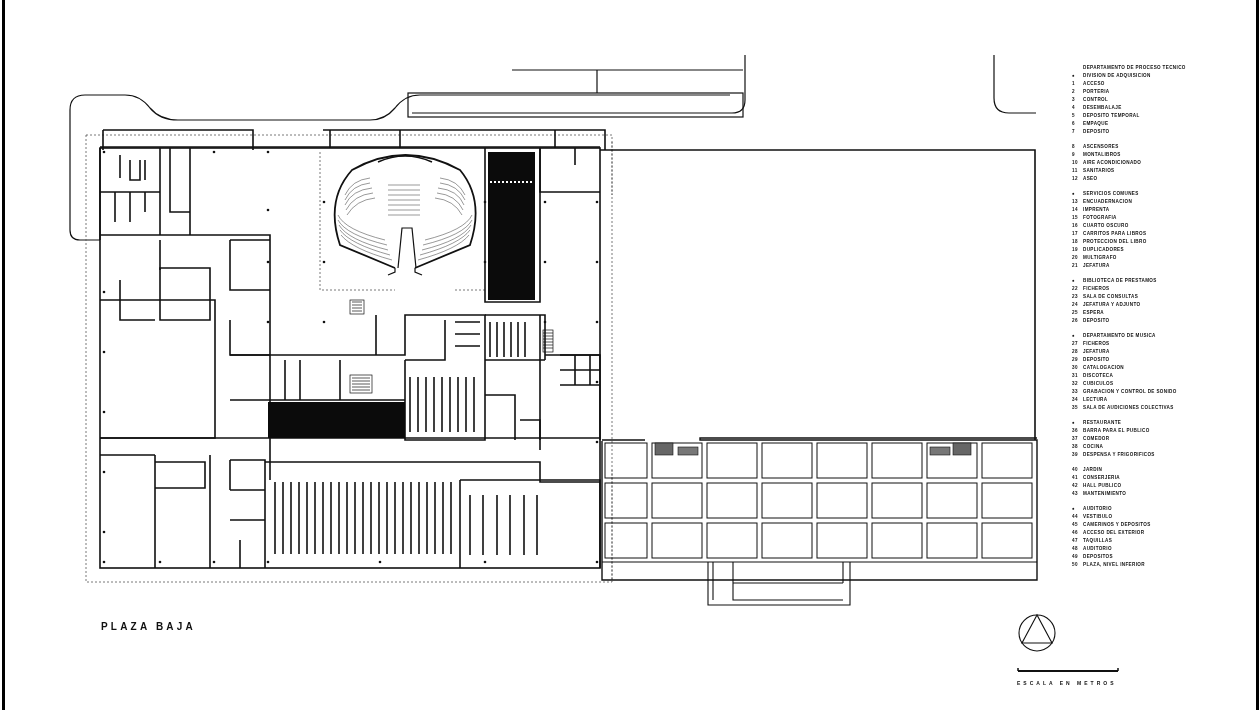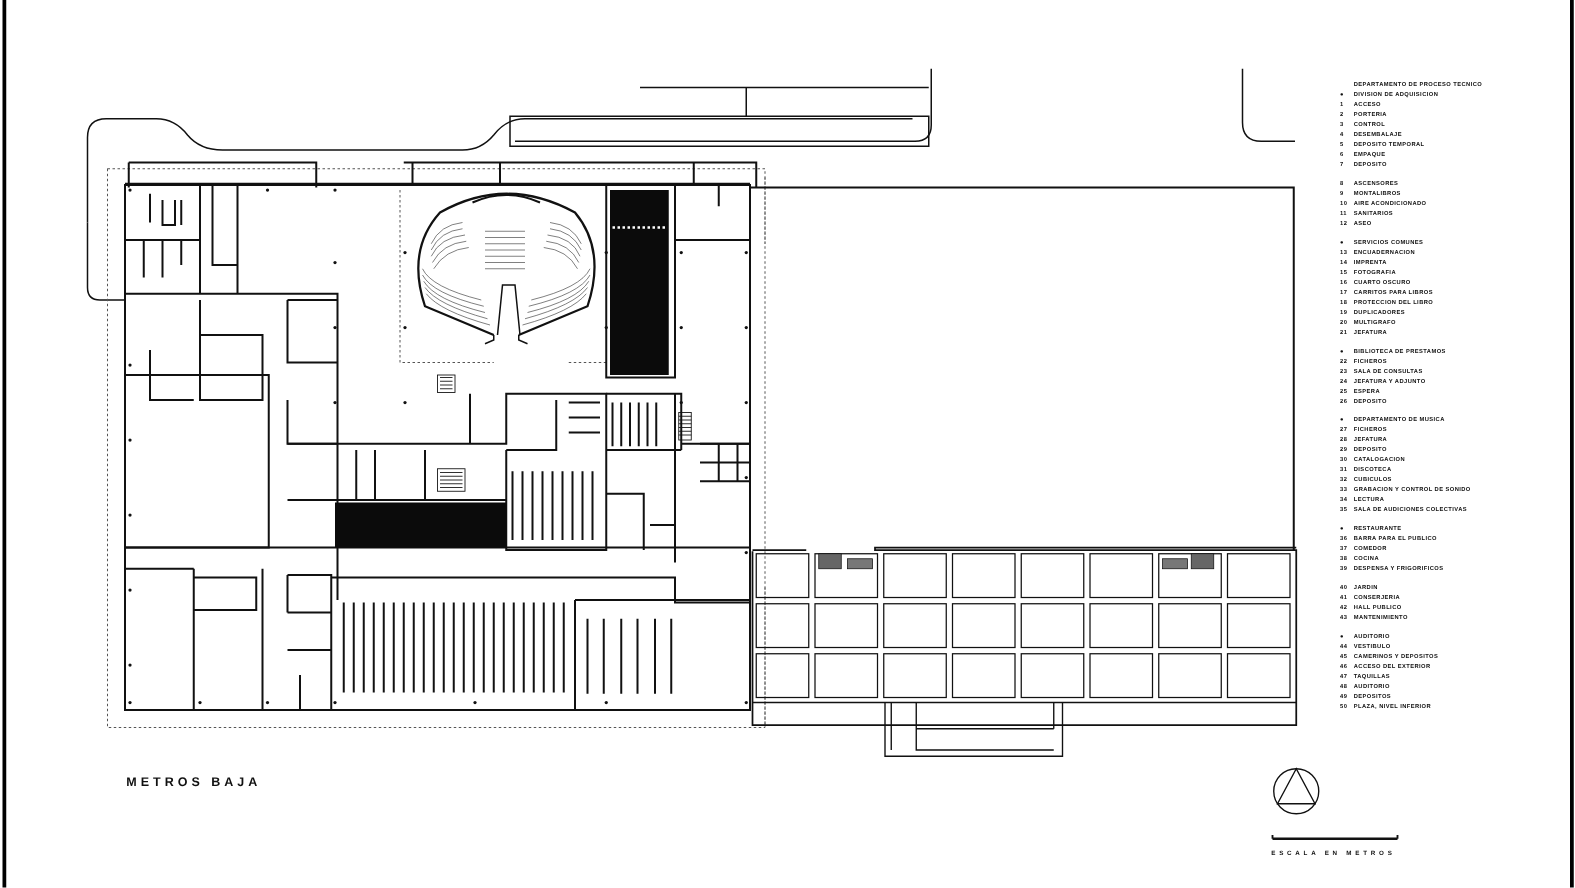--- a/index.html
+++ b/index.html
@@ -432,14 +432,14 @@
         <span class="num">49</span>
         <span>DEPOSITOS</span>
       </div>
     <div class="row">
         <span class="num">50</span>
         <span>PLAZA, NIVEL INFERIOR</span>
       </div>
   </div>
 </div>
 
-<div class="title">METROS BAJA</div>
+<div class="title">PLAZA BAJA</div>
 <div class="scale-label">ESCALA EN METROS</div>
 
 </body></html>

